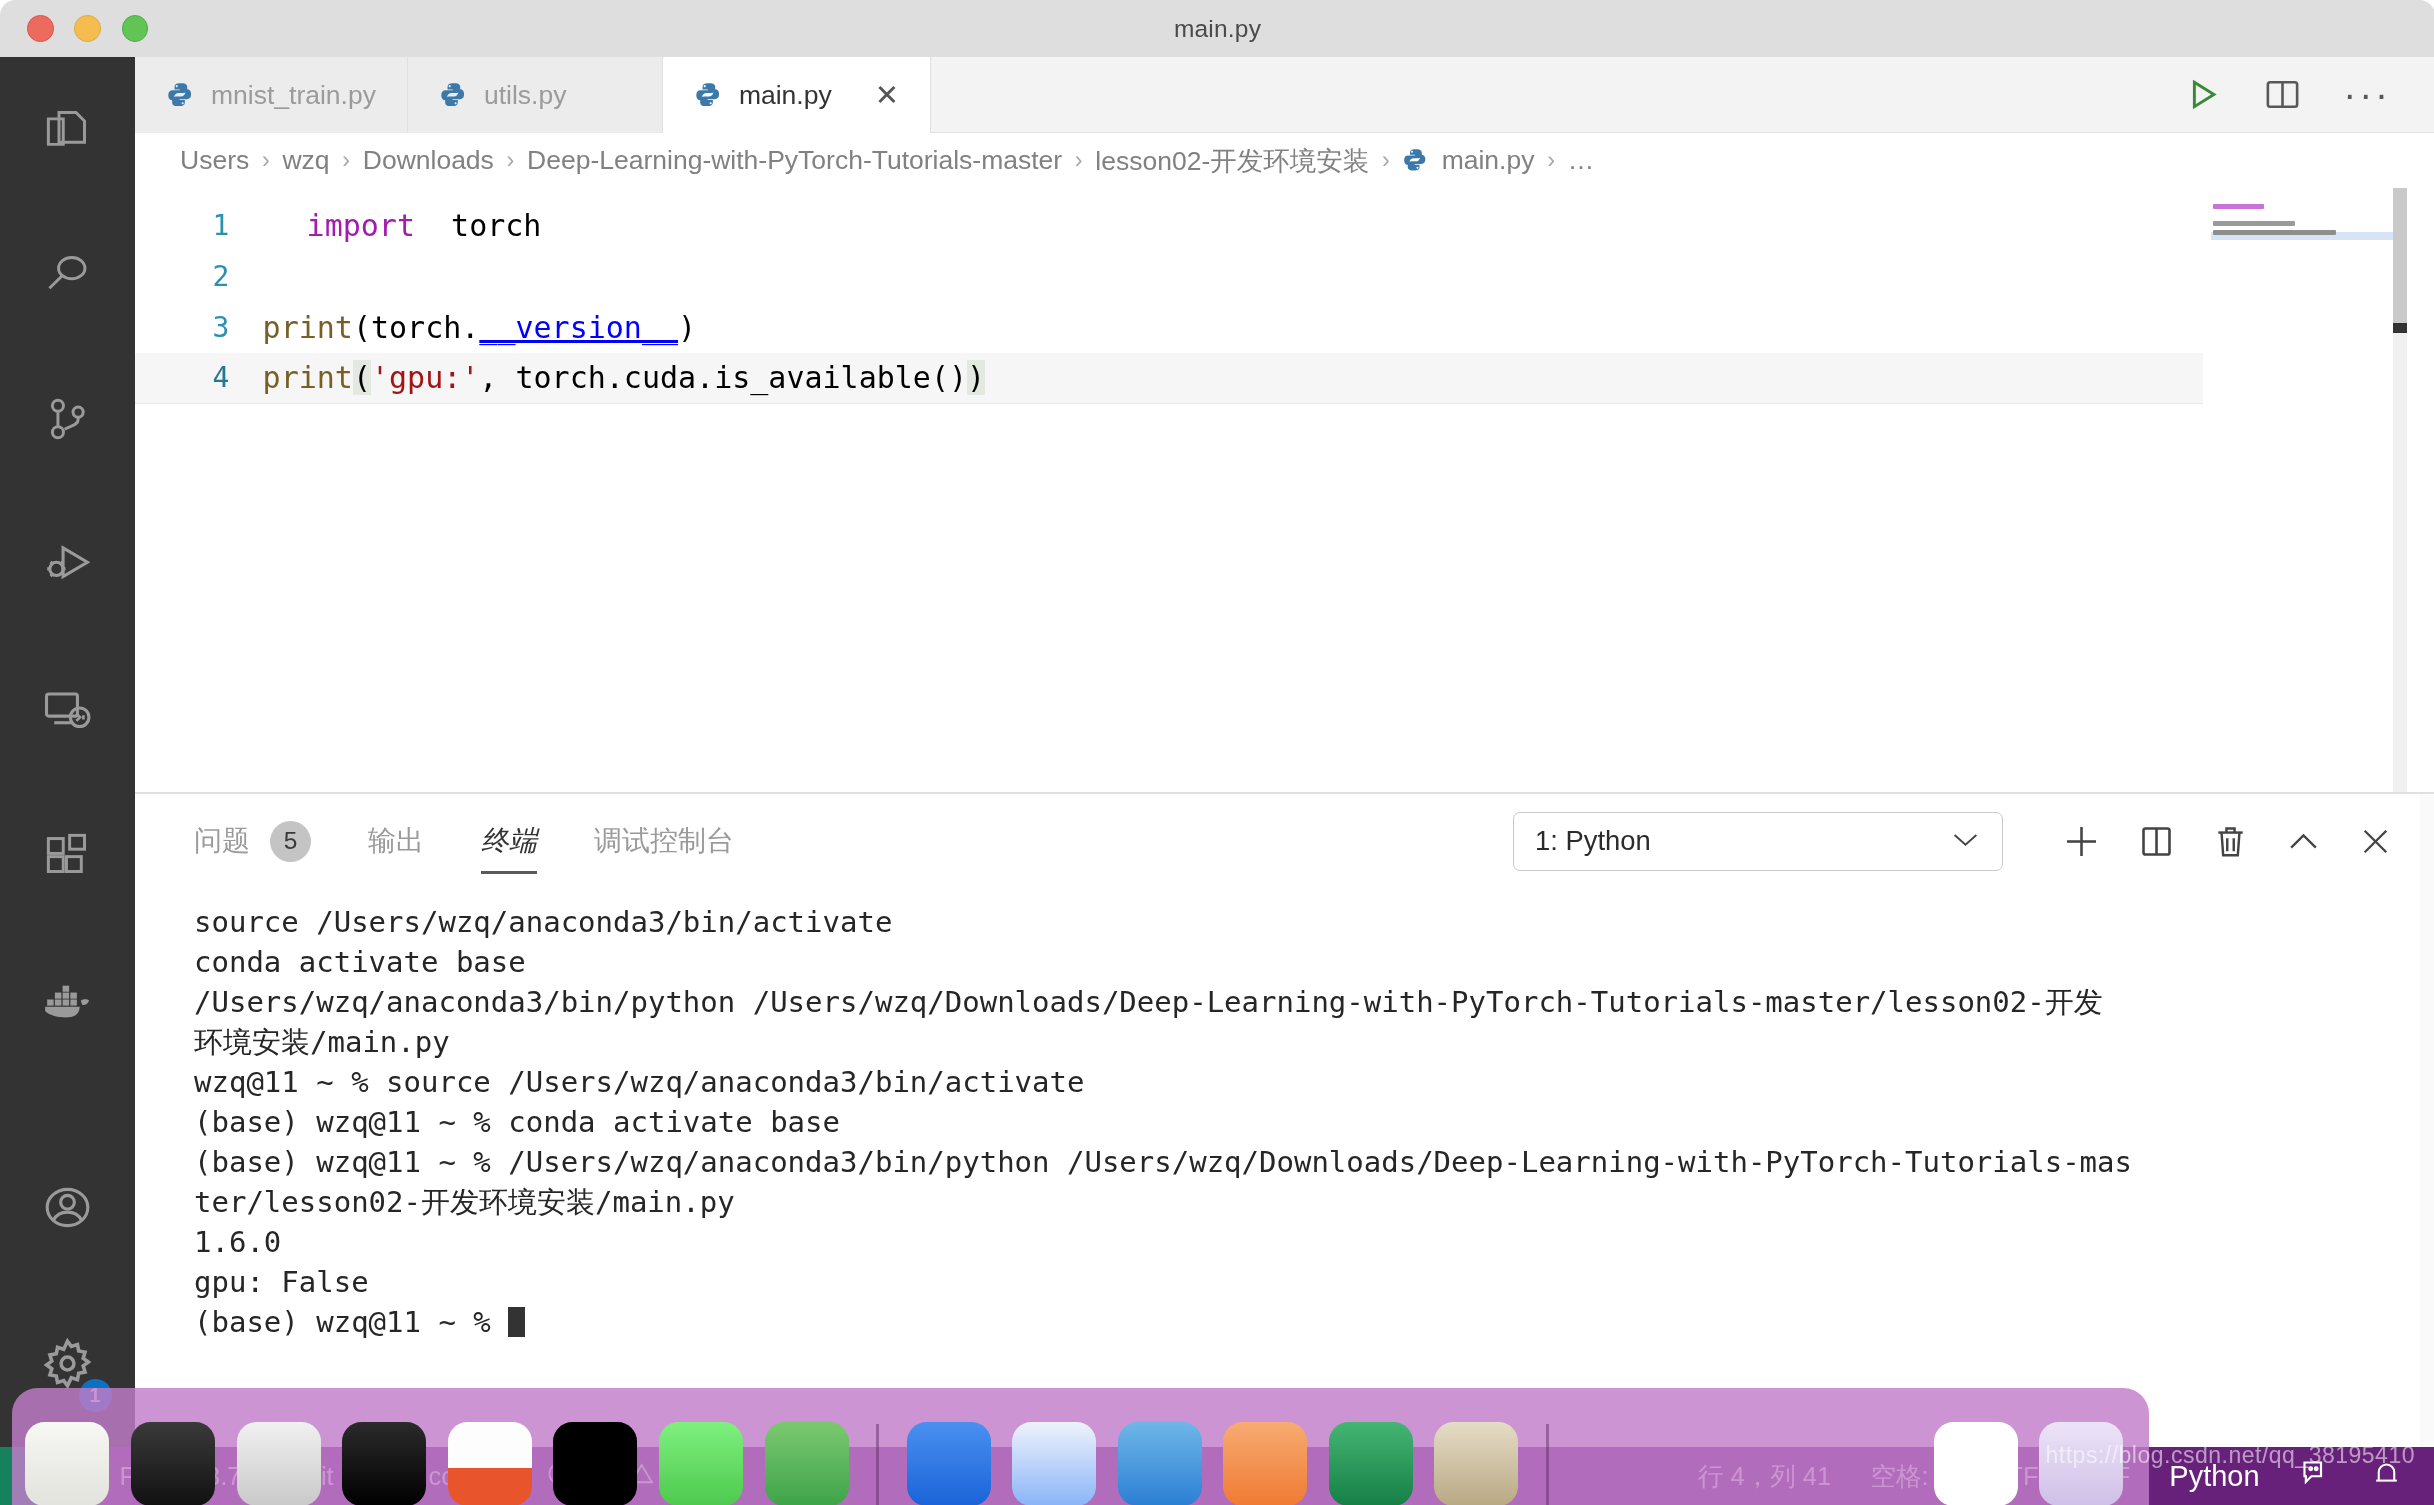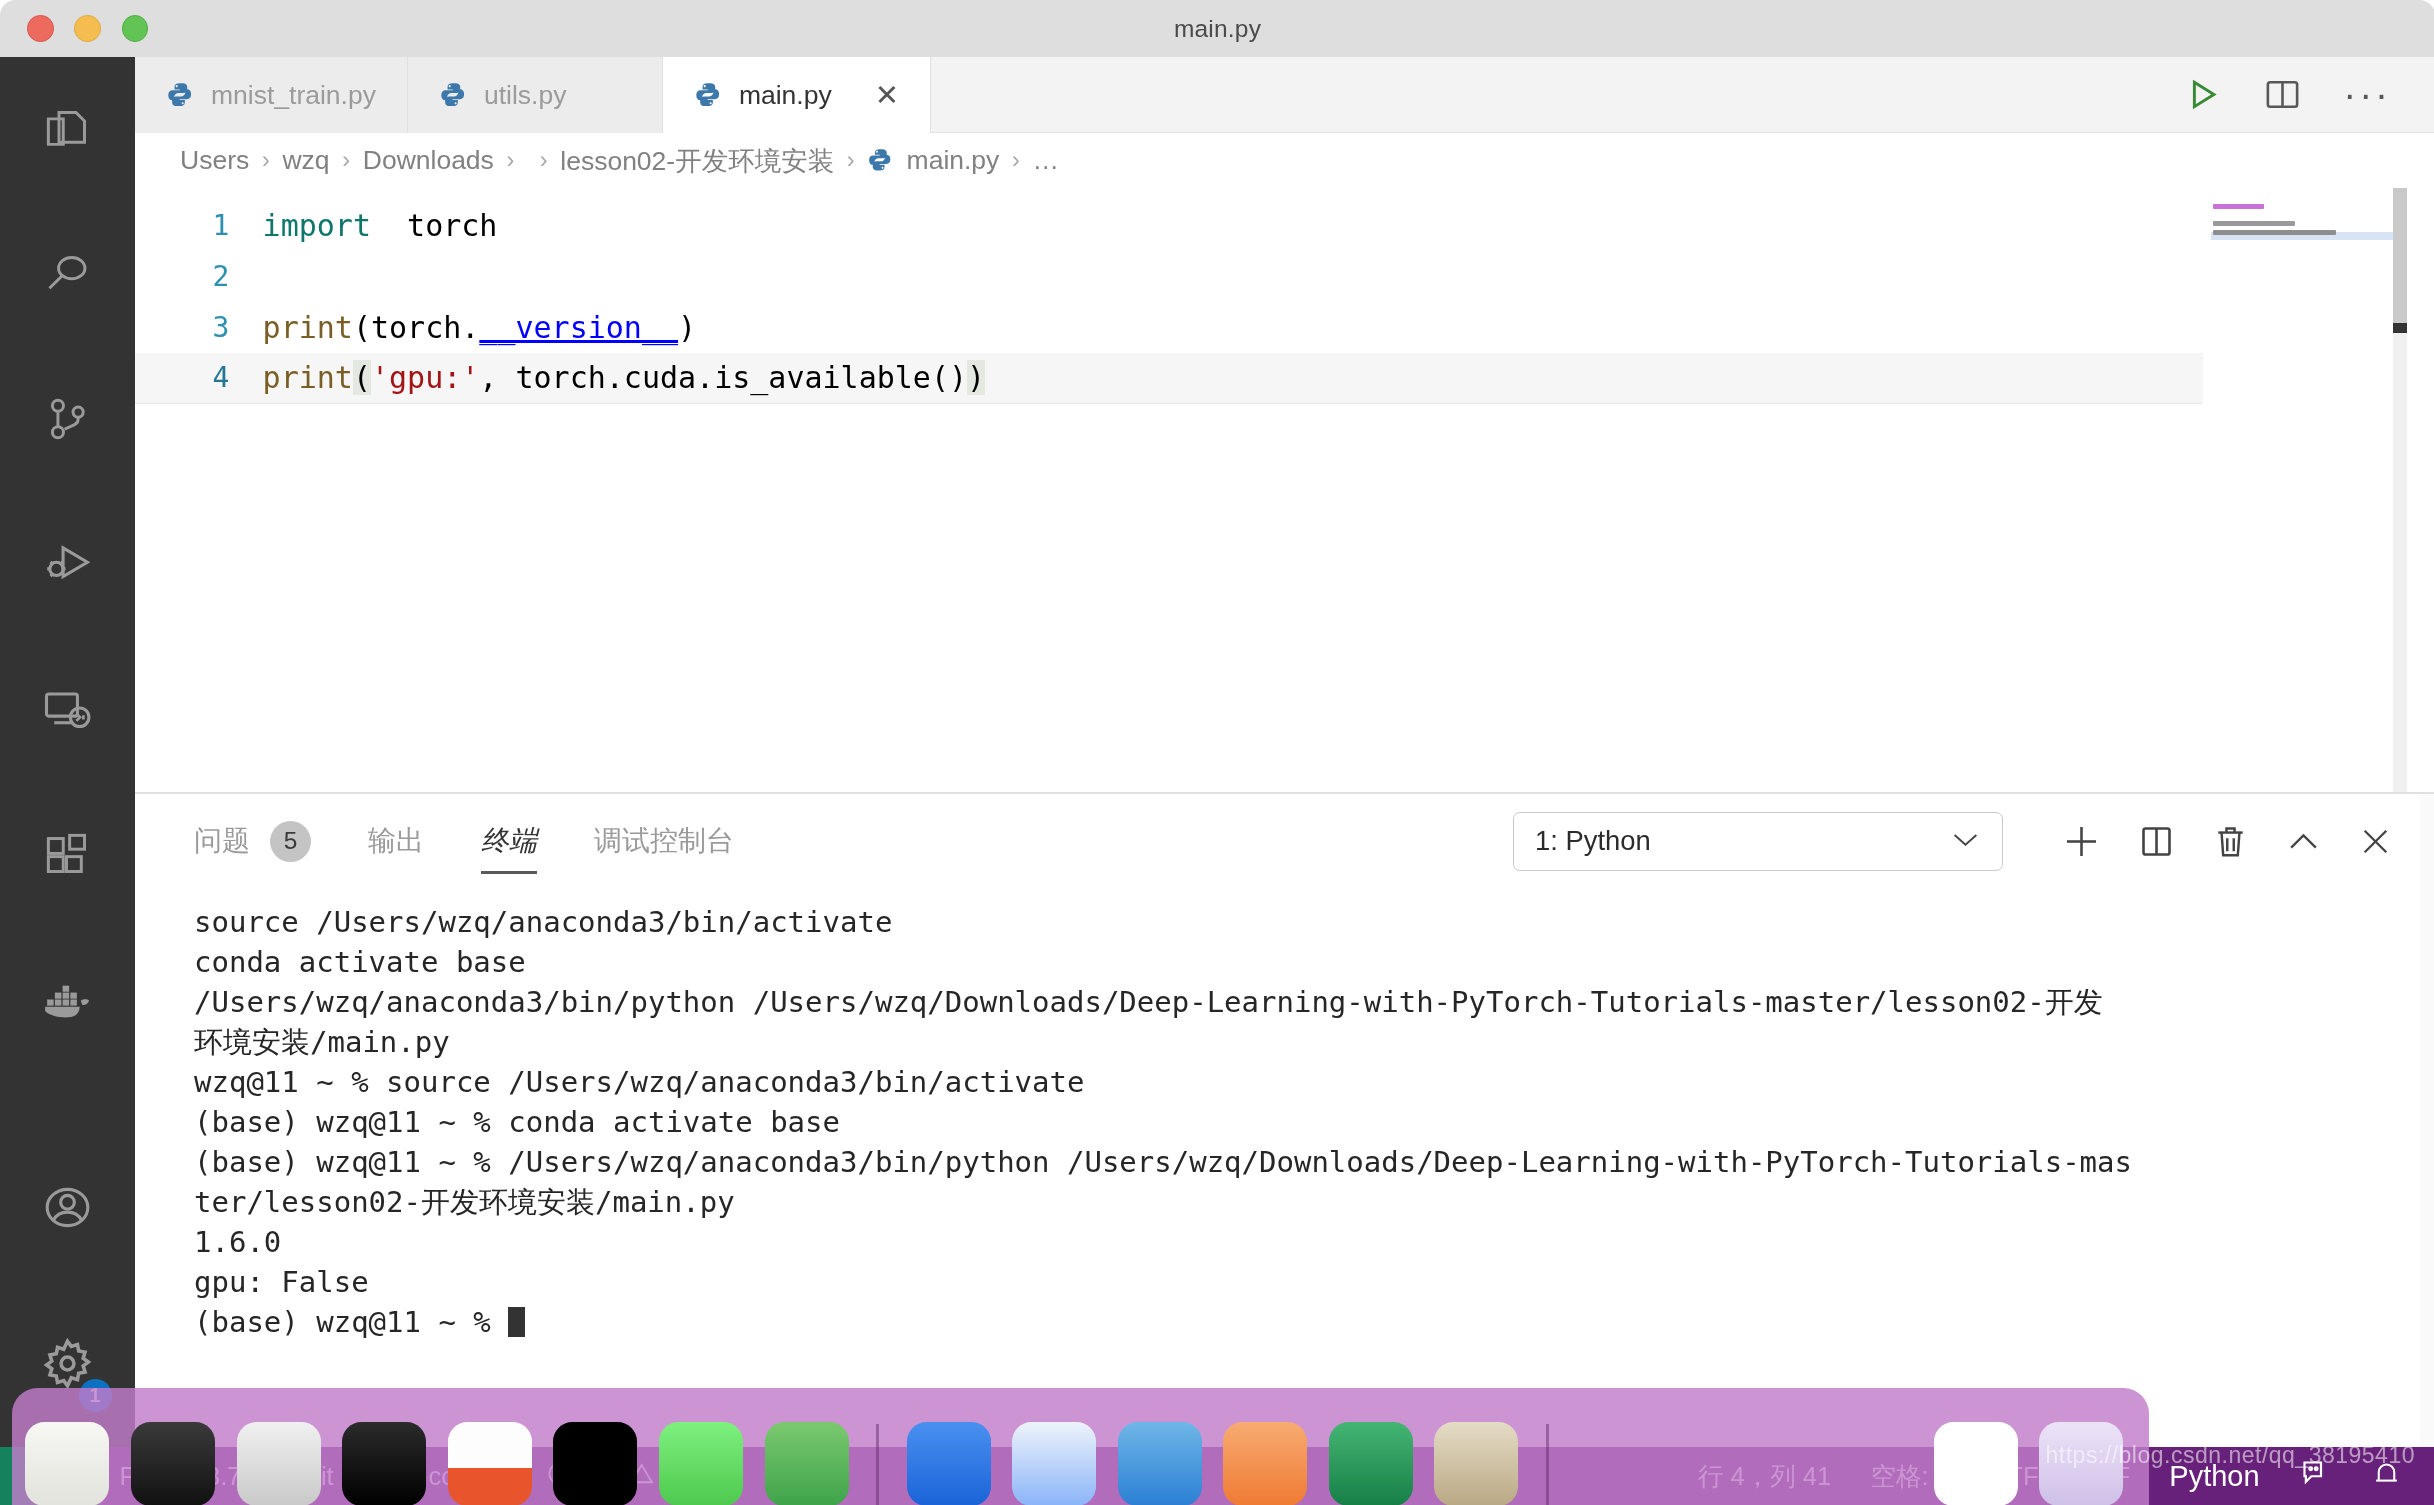--- a/index.html
+++ b/index.html
@@ -136,21 +136,21 @@
   }
   .ln {
     width: 110px; text-align: right;
     color: #2b91af; font-size: 28px;
     padding-right: 15.7px;
     font-family: "DejaVu Sans Mono", monospace;
   }
   .code-line.cursor-line { background: #f6f6f6; }
   .code-line.cursor-line .ln { color: #237893; }
   .code-text { padding-left: 17.6px; }
-  .kw-purple  { color: #0f766e; }
+  .kw-purple  { color: #a21caf; margin-left: 44px; }
   .fn-brown   { color: #795e26; }
   .str-red    { color: #a31515; }
   .plain      { color: #000000; }
   .underline-ref { text-decoration: underline; color: #0000ff; }
   .bracket-hl { background: #e3e8e0; }
   .selbox { border-bottom: 1px solid #e8e8e8; }
 
   
   .minimap {
     position: absolute; right: 27.4px; top: 0;
@@ -461,20 +461,21 @@
     </div>
   </div>
 
   <div class="breadcrumb">
     <span class="crumb">Users</span>
     <span class="crumb-sep">›</span>
     <span class="crumb">wzq</span>
     <span class="crumb-sep">›</span>
     <span class="crumb">Downloads</span>
     <span class="crumb-sep">›</span>
+    <span class="crumb">Deep-Learning-with-PyTorch-Tutorials-master</span>
     <span class="crumb-sep">›</span>
     <span class="crumb">lesson02-开发环境安装</span>
     <span class="crumb-sep">›</span>
     <span class="crumb crumb-file">
       <span class="py-icon">
         <svg viewBox="0 0 24 24" width="25.5" height="25.5">
           <path d="M11.9 2c-2.6 0-4.4.9-4.4 3v2.4h4.6v.7H5.6c-2 0-3.6 1.3-3.6 4.3s1.5 4.4 3.5 4.4h1.6v-2.6c0-2.2 1.8-3.7 3.9-3.7h4.3c1.8 0 3.3-1.5 3.3-3.3V5C18.6 3.2 16.8 2 14.6 2zm-2.5 1.6c.5 0 .9.4.9.9s-.4.9-.9.9-.9-.4-.9-.9.4-.9.9-.9z" fill="#3c78a9"></path>
           <path d="M12.1 22c2.6 0 4.4-.9 4.4-3v-2.4h-4.6v-.7h6.5c2 0 3.6-1.3 3.6-4.3s-1.5-4.4-3.5-4.4h-1.6v2.6c0 2.2-1.8 3.7-3.9 3.7H8.7c-1.8 0-3.3 1.5-3.3 3.3V19c0 1.8 1.8 3 4 3zm2.5-1.6c-.5 0-.9-.4-.9-.9s.4-.9.9-.9.9.4.9.9-.4.9-.9.9z" fill="#3c78a9"></path>
         </svg>
       </span>

